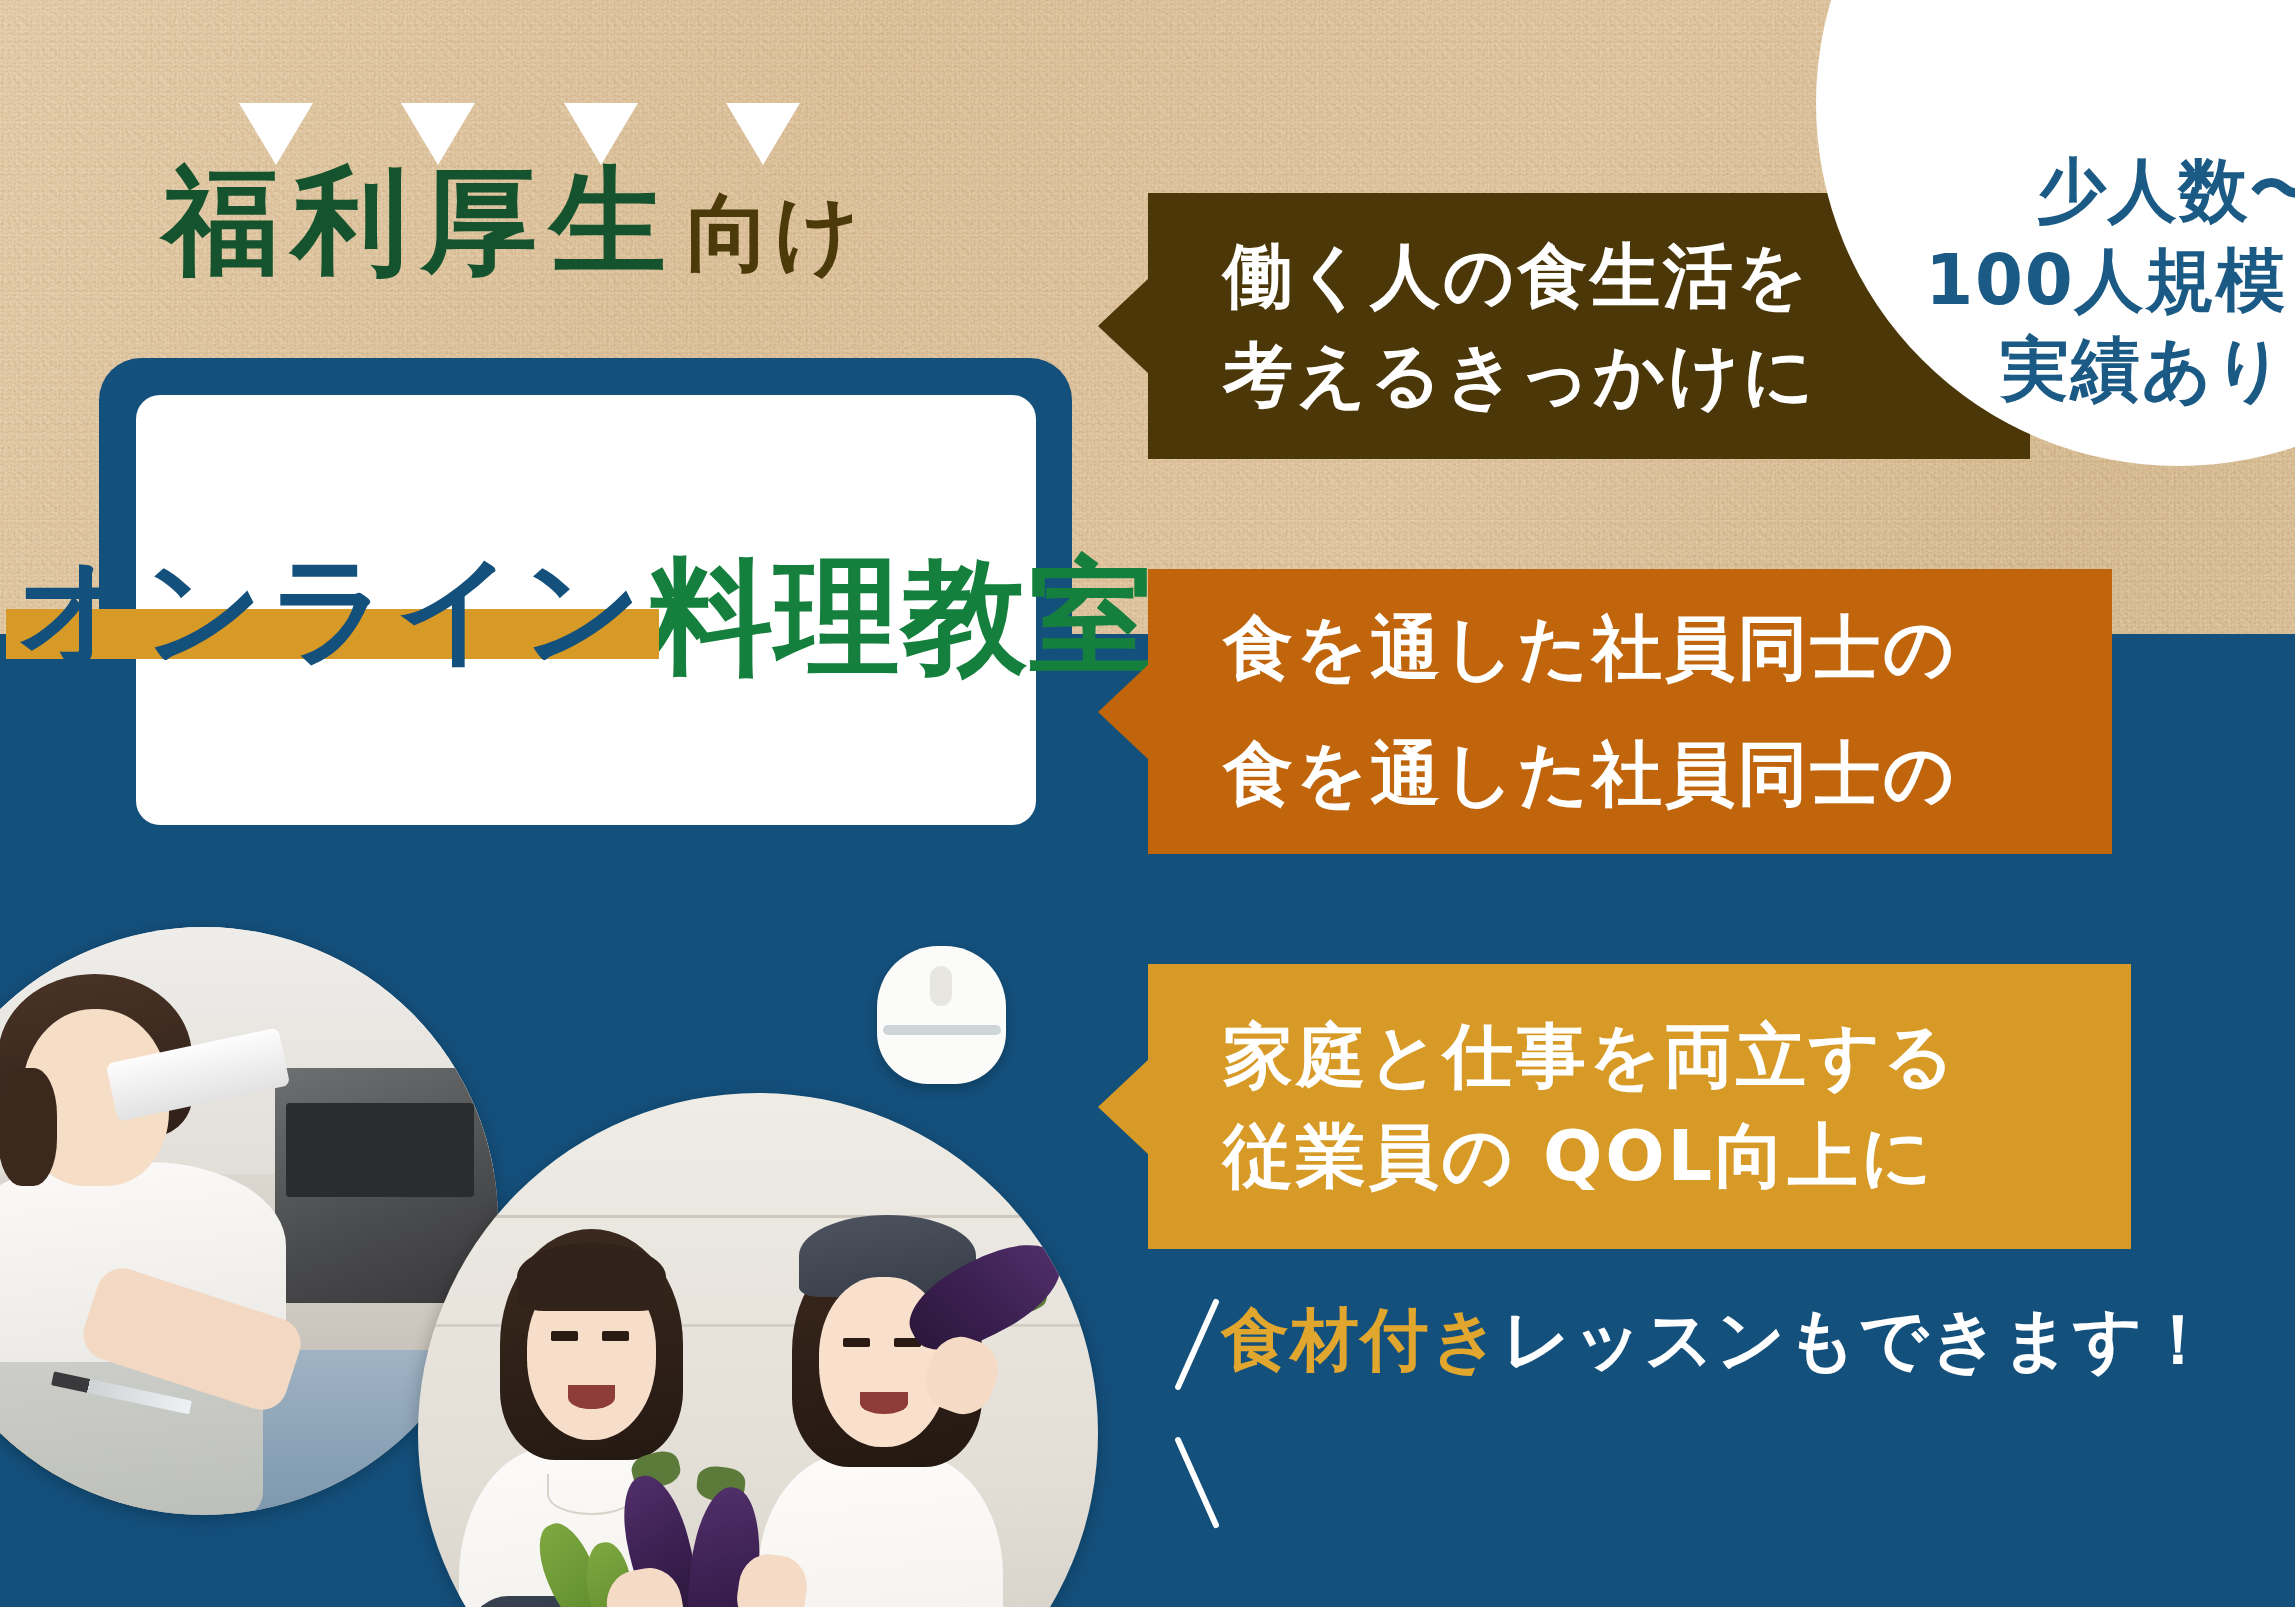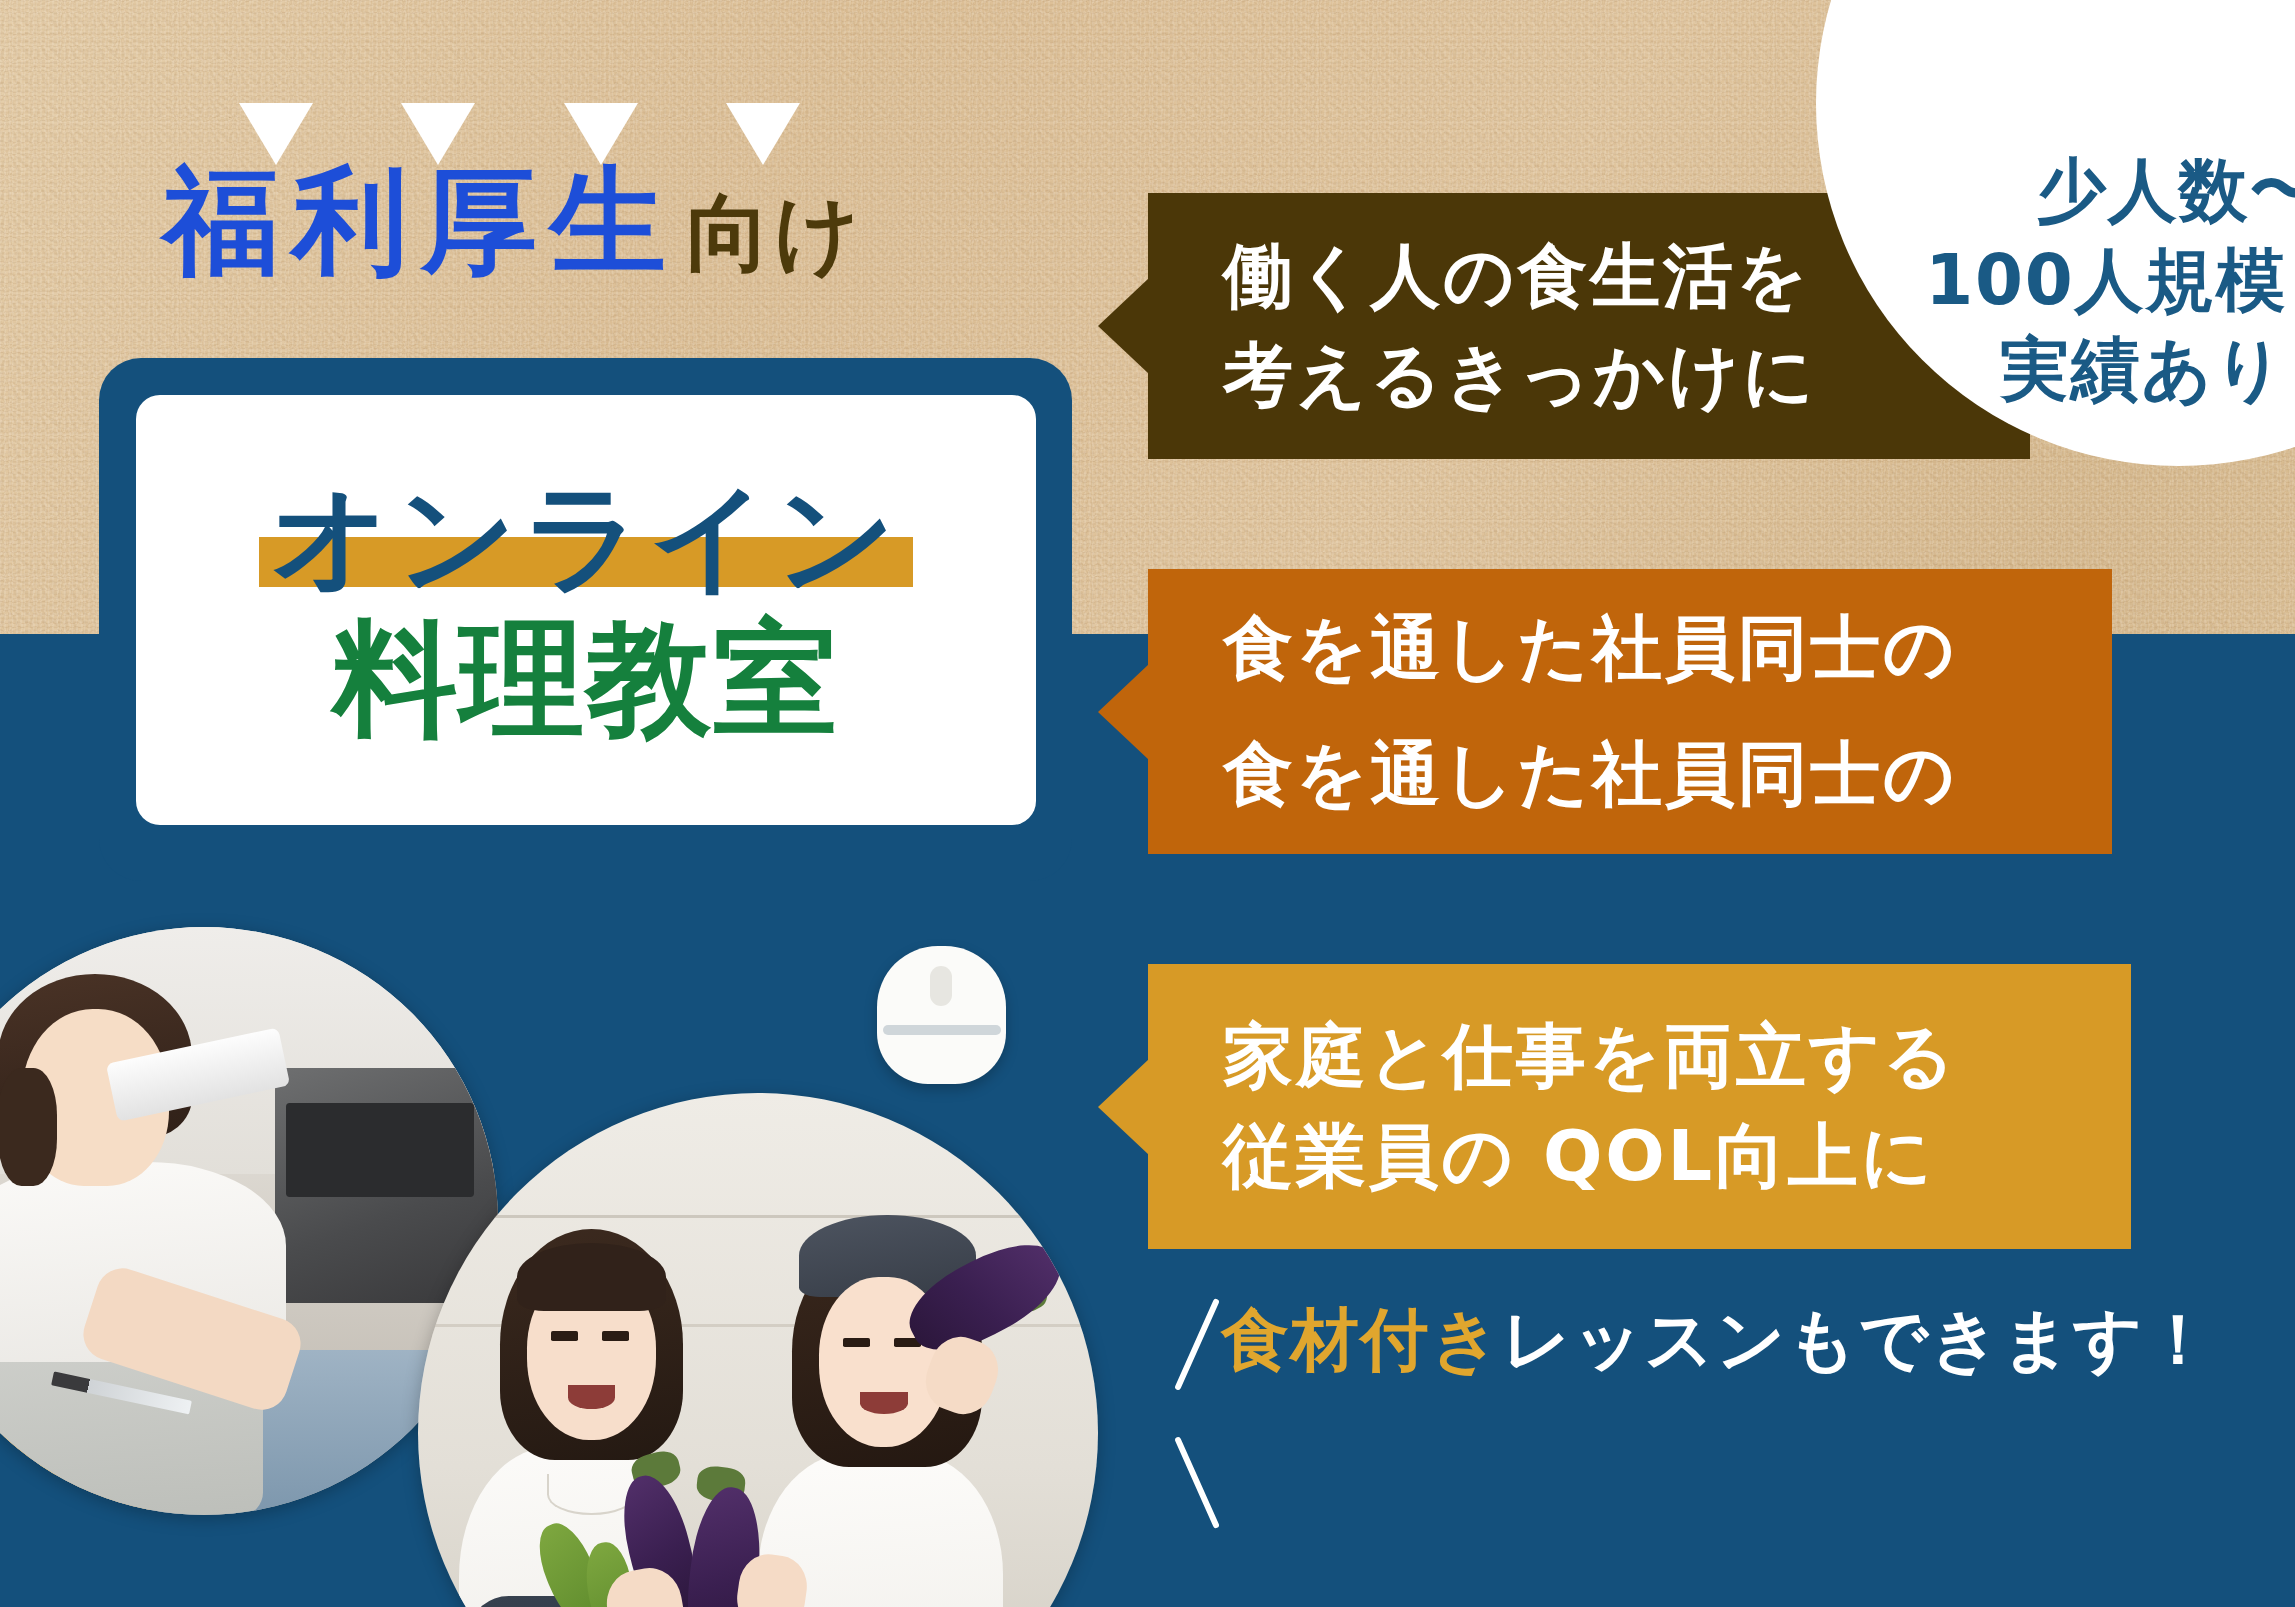--- a/index.html
+++ b/index.html
@@ -59,42 +59,42 @@
     border-right:37px solid transparent;
     border-top:62px solid #ffffff;
   }
 
   
   #heading{
     position:absolute; left:163px; top:163px;
     display:flex; align-items:flex-end; white-space:nowrap;
   }
   #heading .h-main{
-    font-size:116px; font-weight:700; color:#1d4ed8;
+    font-size:116px; font-weight:700; color:#14532d;
     letter-spacing:13px; line-height:1;
     font-family:"DejaVu Sans","Liberation Sans",sans-serif;
   }
   #heading .h-sub{
     font-size:84px; font-weight:700; color:#4d3a0b;
     letter-spacing:3.7px; line-height:1; margin-left:7.3px; padding-bottom:3.7px;
   }
 
   
   #titlecard{
     position:absolute; left:99px; top:358px; width:973px; height:523px;
     background:#14507c; border-radius:42px;
   }
   #titlecard-stem{
     position:absolute; left:487px; top:854px; width:184px; height:174px;
     background:#14507c;
   }
   #titlecard-inner{
     position:absolute; left:136px; top:395px; width:900px; height:430px;
     background:#ffffff; border-radius:24px;
-    display:flex; flex-direction:column; align-items:center; justify-content:center;
+    display:flex; flex-direction:row; align-items:center; justify-content:center;
   }
   .tl-wrap{ position:relative; display:inline-block; }
   .tl-hl{
     position:absolute; left:-11px; right:-11px; bottom:13px; height:50px;
     background:#d79a26; z-index:0;
   }
   .tl-t1{
     position:relative; z-index:1;
     font-size:118px; font-weight:700; color:#14507c;
     letter-spacing:5.5px; line-height:1.05; white-space:nowrap;

